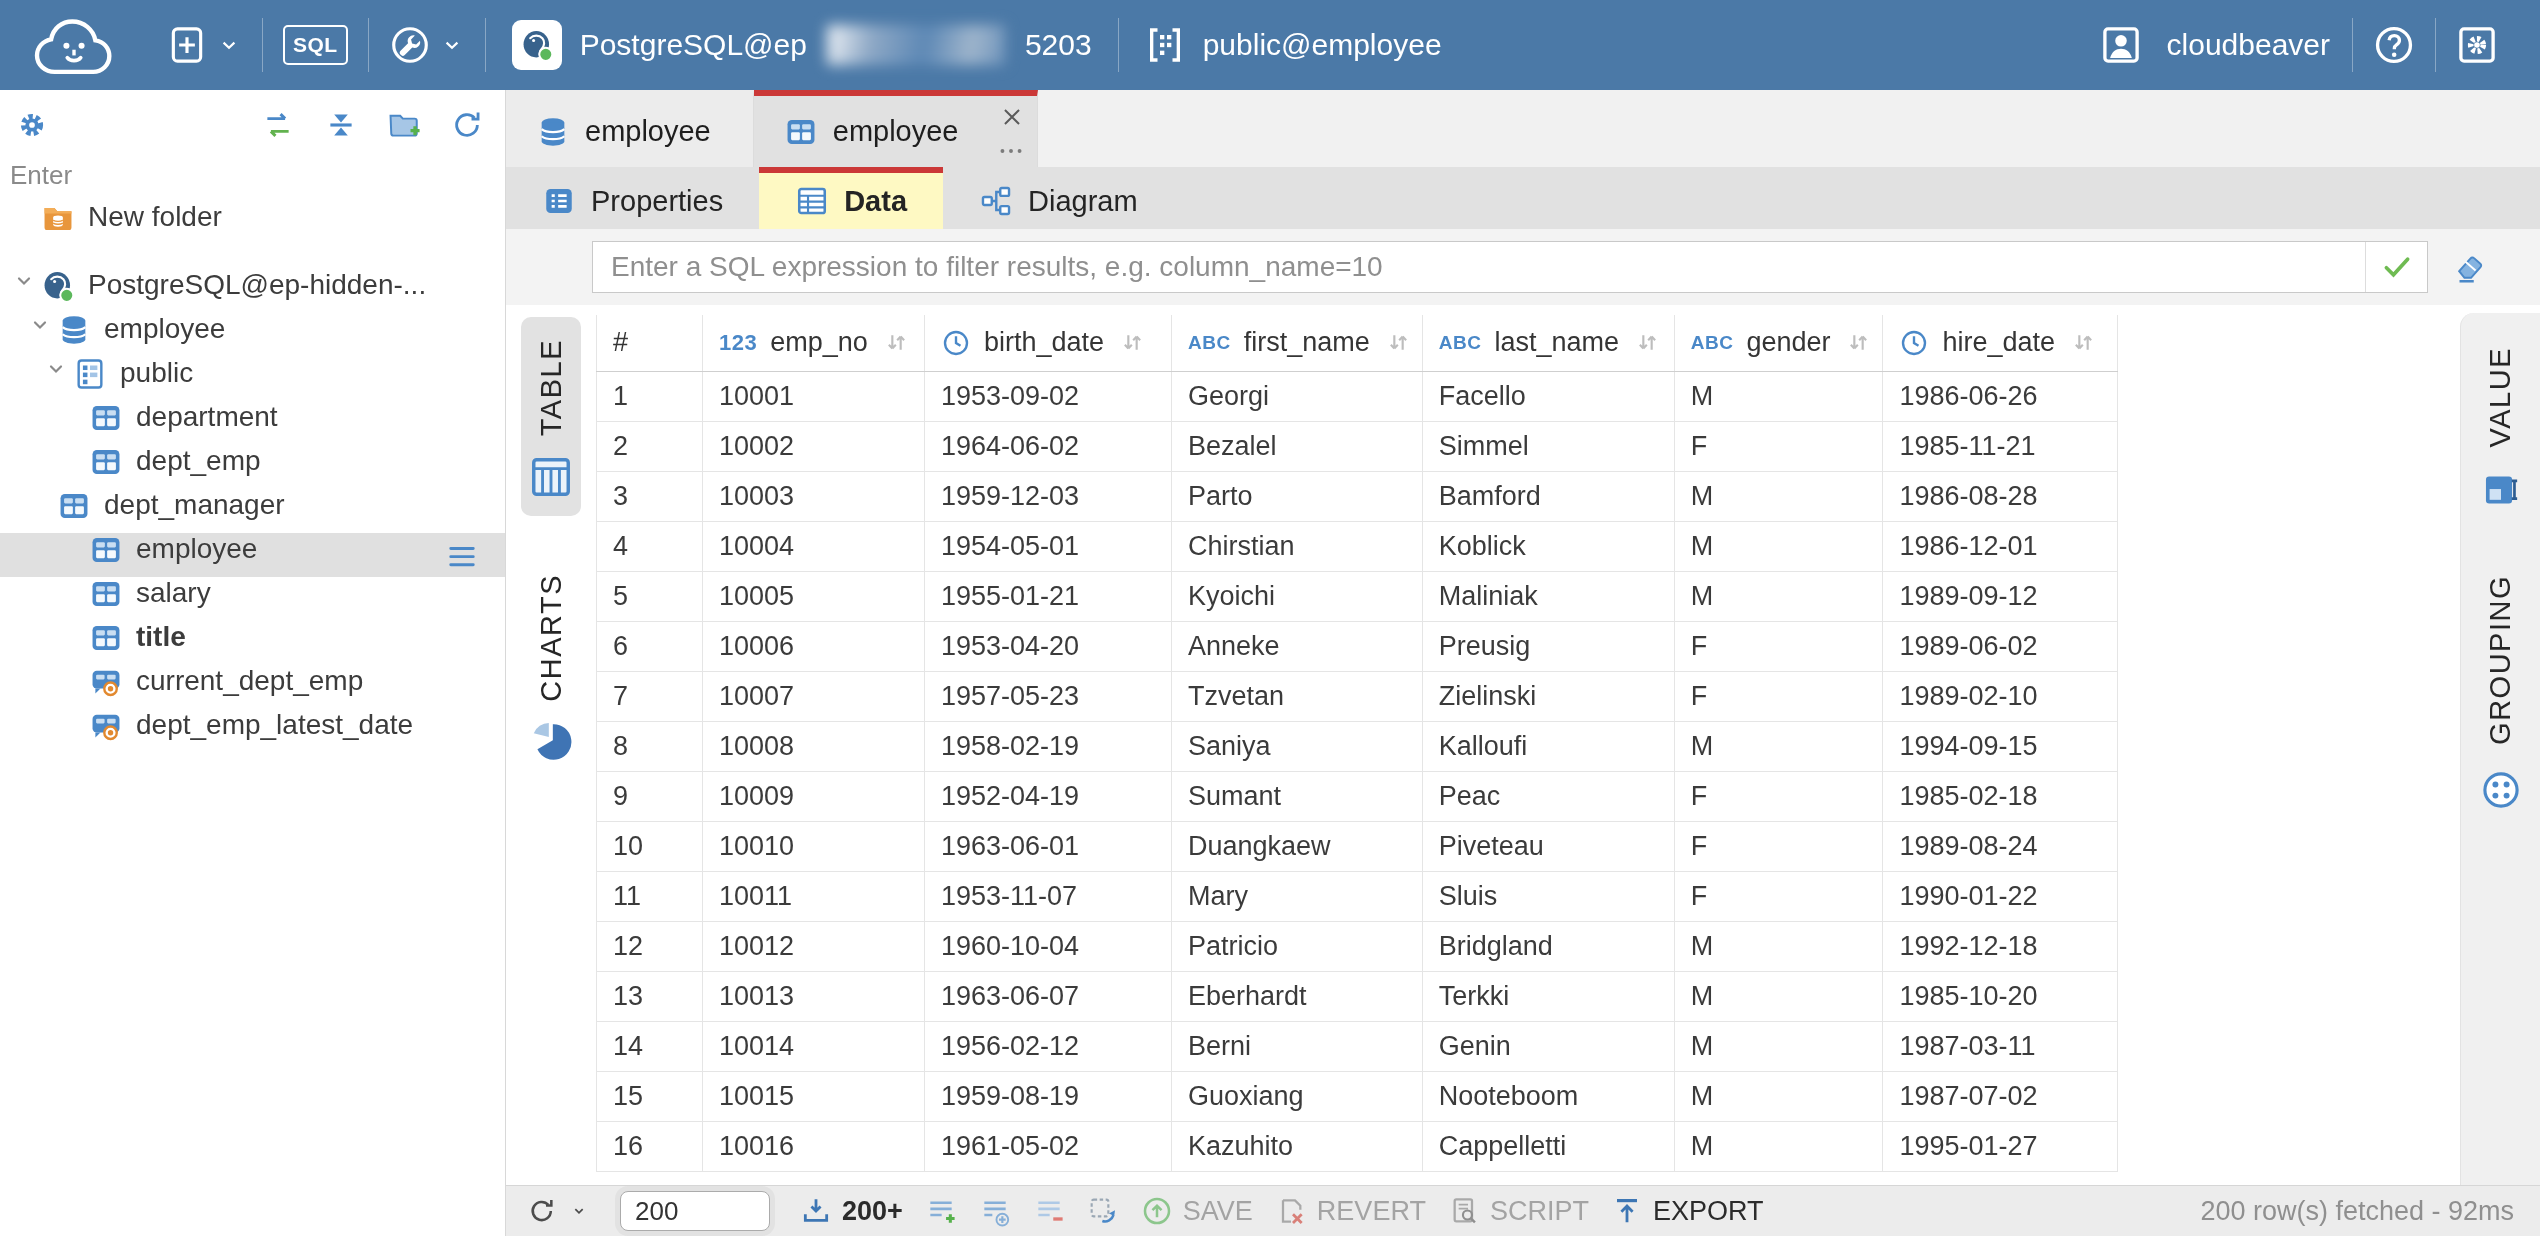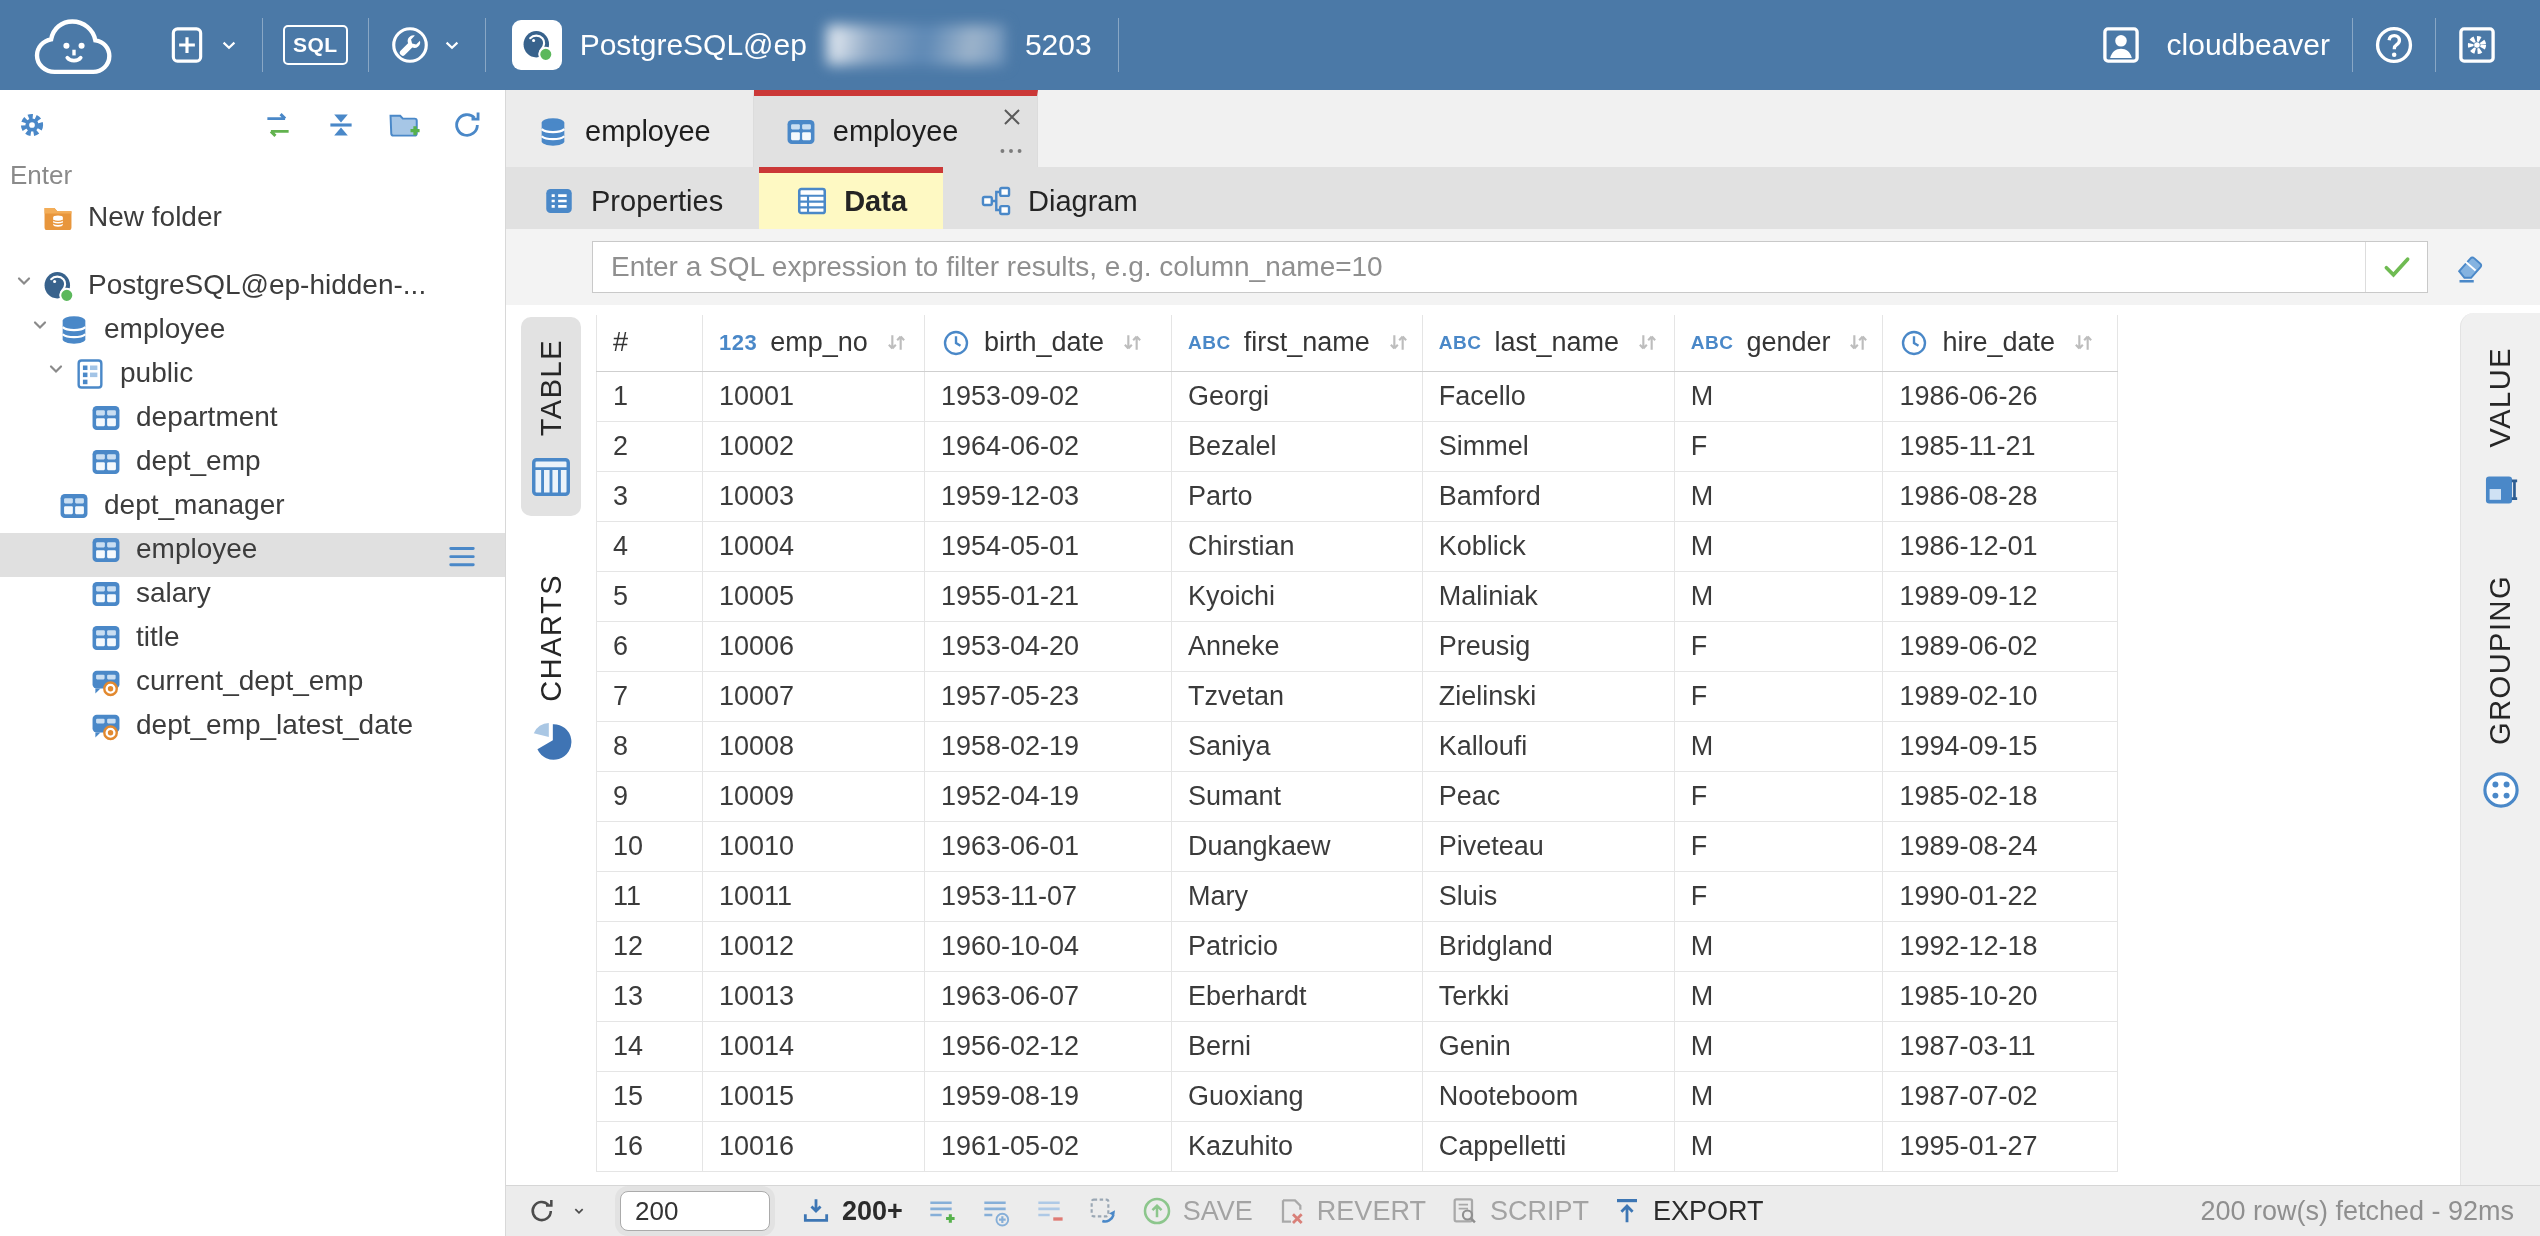--- a/index.html
+++ b/index.html
@@ -145,20 +145,33 @@
             <circle cx="9.6" cy="8.8" r="1.1" fill="#fff"></circle>
             <circle cx="18.2" cy="18.6" r="4.6" fill="#5cb85c" stroke="#fff" stroke-width="1.4"></circle>
           </svg>
         </span>
       </span>
     <span>PostgreSQL@ep</span>
     <span class="redact"></span>
     <span>5203</span>
   </span>
   <span class="hsep"></span>
+  <span class="conn">
+    <span>
+        <svg width="40" height="40" viewBox="0 0 24 24" fill="none" xmlns="http://www.w3.org/2000/svg">
+          <path d="M7.5 3H4v18h3.5M16.5 3H20v18h-3.5" stroke="#fff" stroke-width="2"></path>
+          <rect x="9" y="6" width="2.6" height="2.6" fill="#fff"></rect>
+          <rect x="13.2" y="6" width="2.6" height="2.6" fill="#fff"></rect>
+          <rect x="9" y="10.7" width="2.6" height="2.6" fill="#fff"></rect>
+          <rect x="13.2" y="10.7" width="2.6" height="2.6" fill="#fff"></rect>
+          <rect x="9" y="15.4" width="2.6" height="2.6" fill="#fff"></rect>
+        </svg>
+      </span>
+    <span>public@employee</span>
+  </span>
   <span class="spacer"></span>
   <span class="usr">
     <span>
         <svg width="42" height="42" viewBox="0 0 24 24" fill="none" xmlns="http://www.w3.org/2000/svg">
           <rect x="2.8" y="2.8" width="18.4" height="18.4" rx="1.8" stroke="#fff" stroke-width="1.9"></rect>
           <circle cx="12" cy="9.6" r="3.3" fill="#fff"></circle>
           <path d="M5.8 19.4c.9-3.4 3.3-5.2 6.2-5.2s5.3 1.8 6.2 5.2z" fill="#fff"></path>
         </svg>
       </span>
     <span>cloudbeaver</span>
@@ -359,21 +372,21 @@
             <svg width="34" height="34" viewBox="0 0 24 24" fill="none" xmlns="http://www.w3.org/2000/svg">
               <rect x="2.5" y="3.5" width="19" height="17" rx="3" fill="#4a88c8"></rect>
               <rect x="5" y="6.6" width="6.2" height="3.6" rx="0.8" fill="#c9def2"></rect>
               <rect x="12.8" y="6.6" width="6.2" height="3.6" rx="0.8" fill="#c9def2"></rect>
               <rect x="5" y="12.2" width="6.2" height="5.6" rx="0.8" fill="#f4f9fd"></rect>
               <rect x="12.8" y="12.2" width="6.2" height="5.6" rx="0.8" fill="#f4f9fd"></rect>
             </svg>
           </span>
           <span class="tlabel">salary</span>
         </div>
-        <div class="titem" style="padding-left: 56px;">
+        <div class="titem" style="padding-left: 56px; font-weight: bold;">
           <span class="chevslot"></span>
           <span class="ticon">
             <svg width="34" height="34" viewBox="0 0 24 24" fill="none" xmlns="http://www.w3.org/2000/svg">
               <rect x="2.5" y="3.5" width="19" height="17" rx="3" fill="#4a88c8"></rect>
               <rect x="5" y="6.6" width="6.2" height="3.6" rx="0.8" fill="#c9def2"></rect>
               <rect x="12.8" y="6.6" width="6.2" height="3.6" rx="0.8" fill="#c9def2"></rect>
               <rect x="5" y="12.2" width="6.2" height="5.6" rx="0.8" fill="#f4f9fd"></rect>
               <rect x="12.8" y="12.2" width="6.2" height="5.6" rx="0.8" fill="#f4f9fd"></rect>
             </svg>
           </span>

